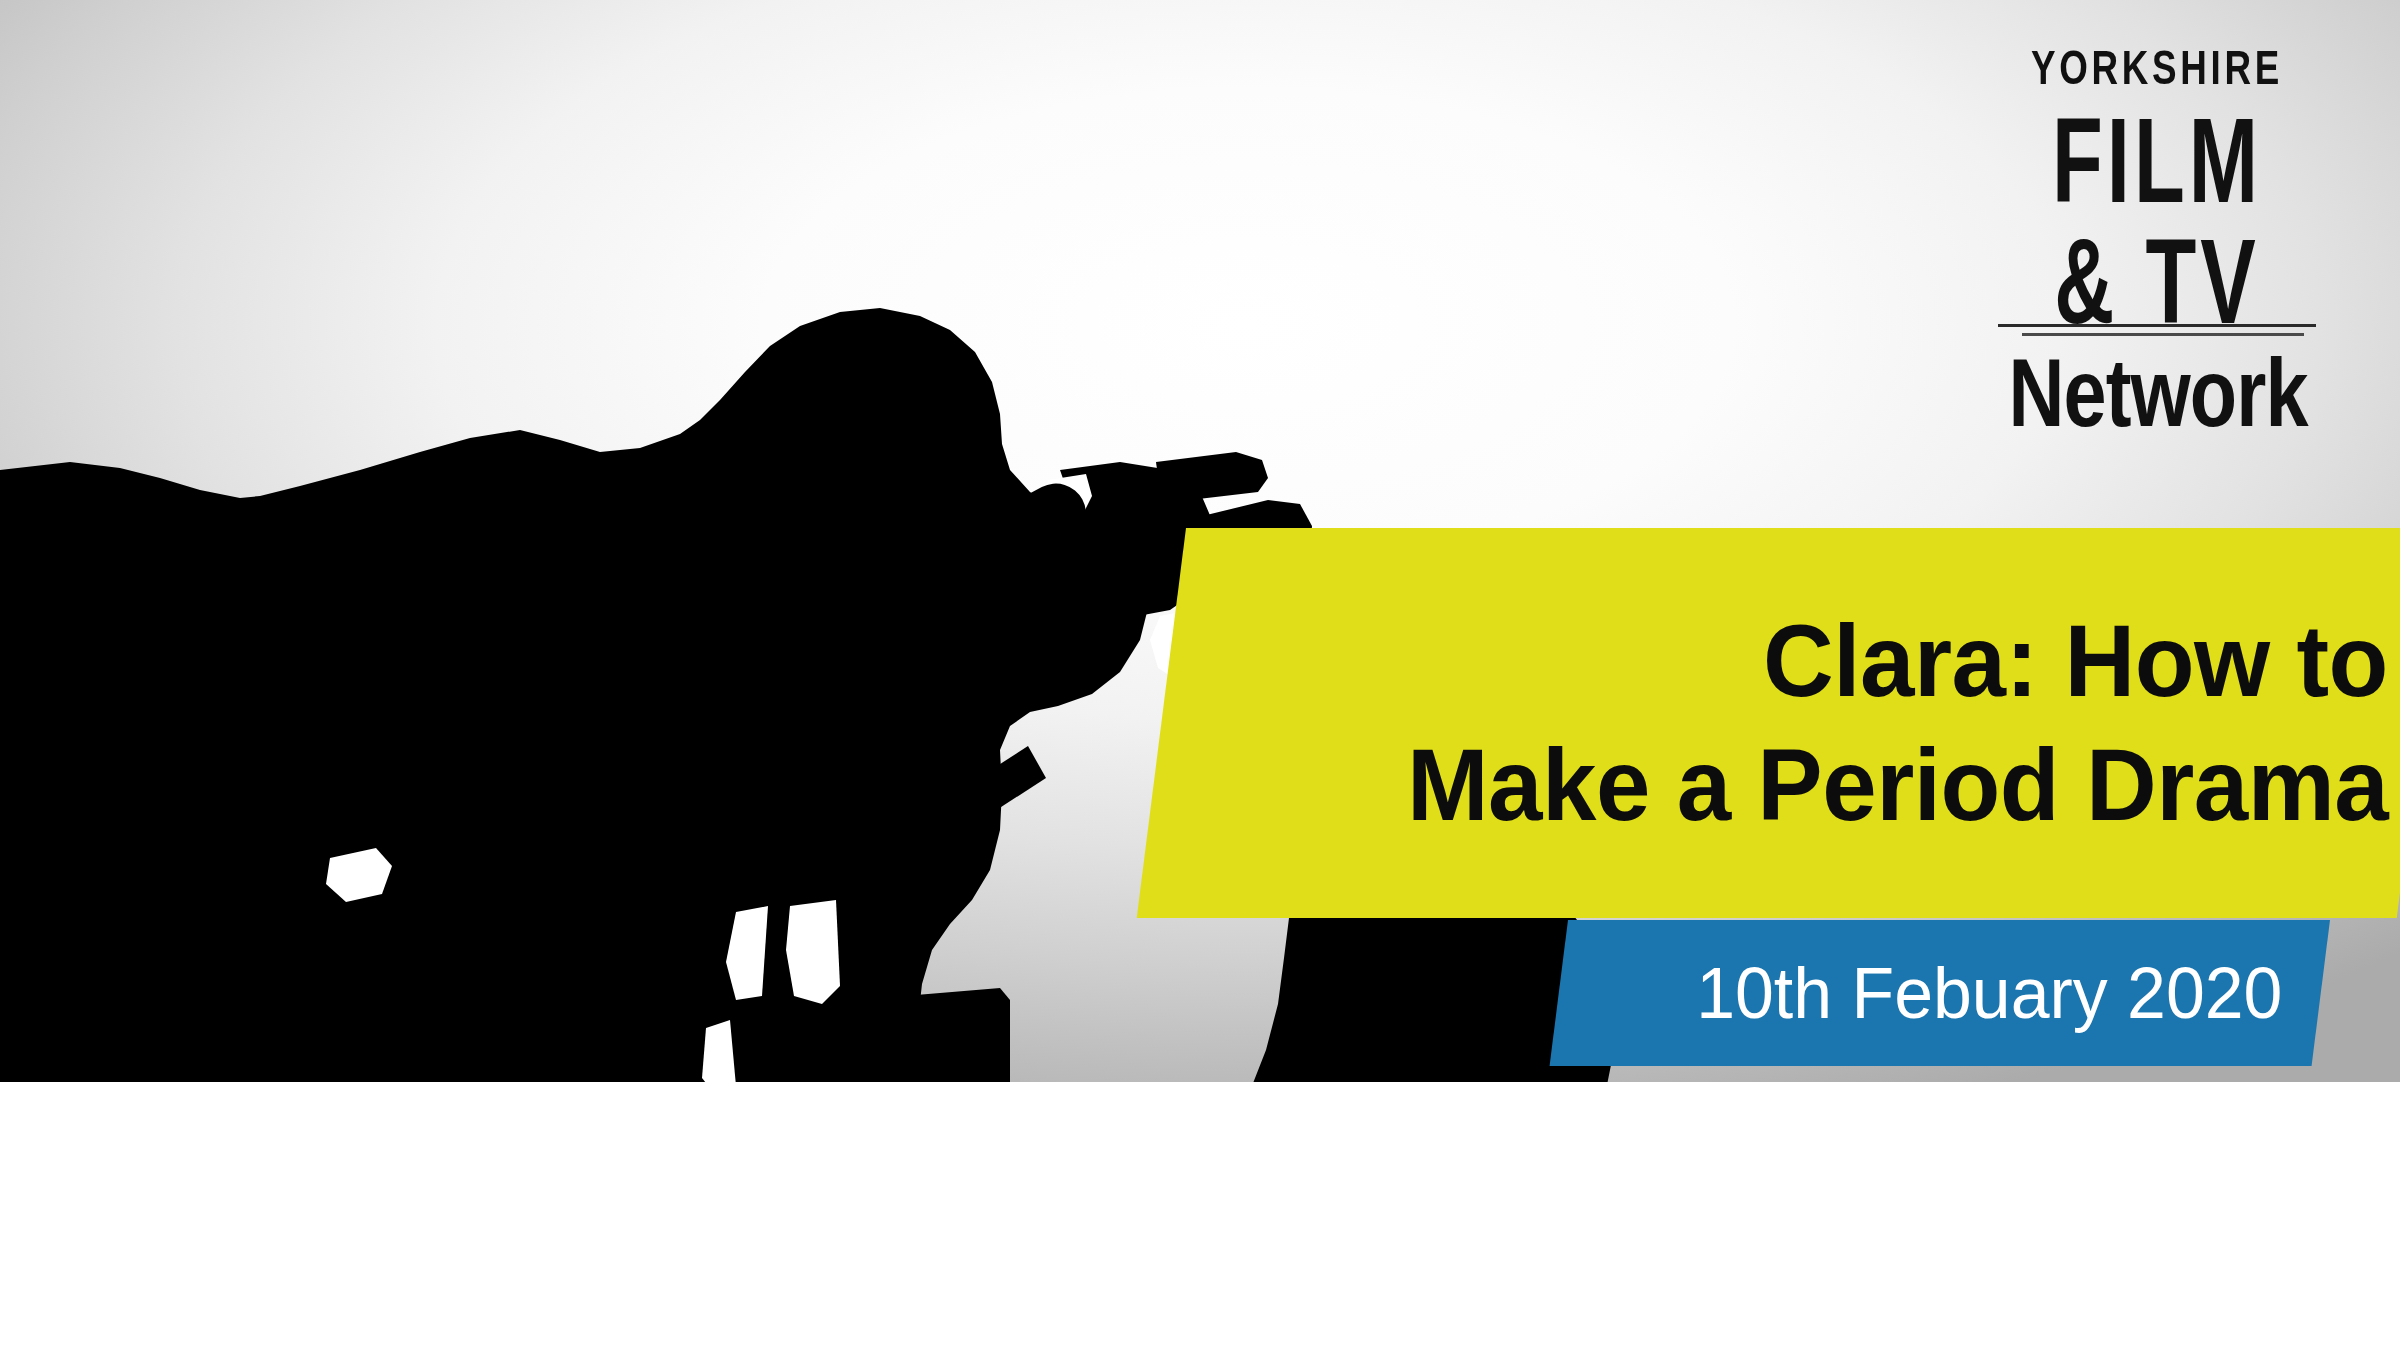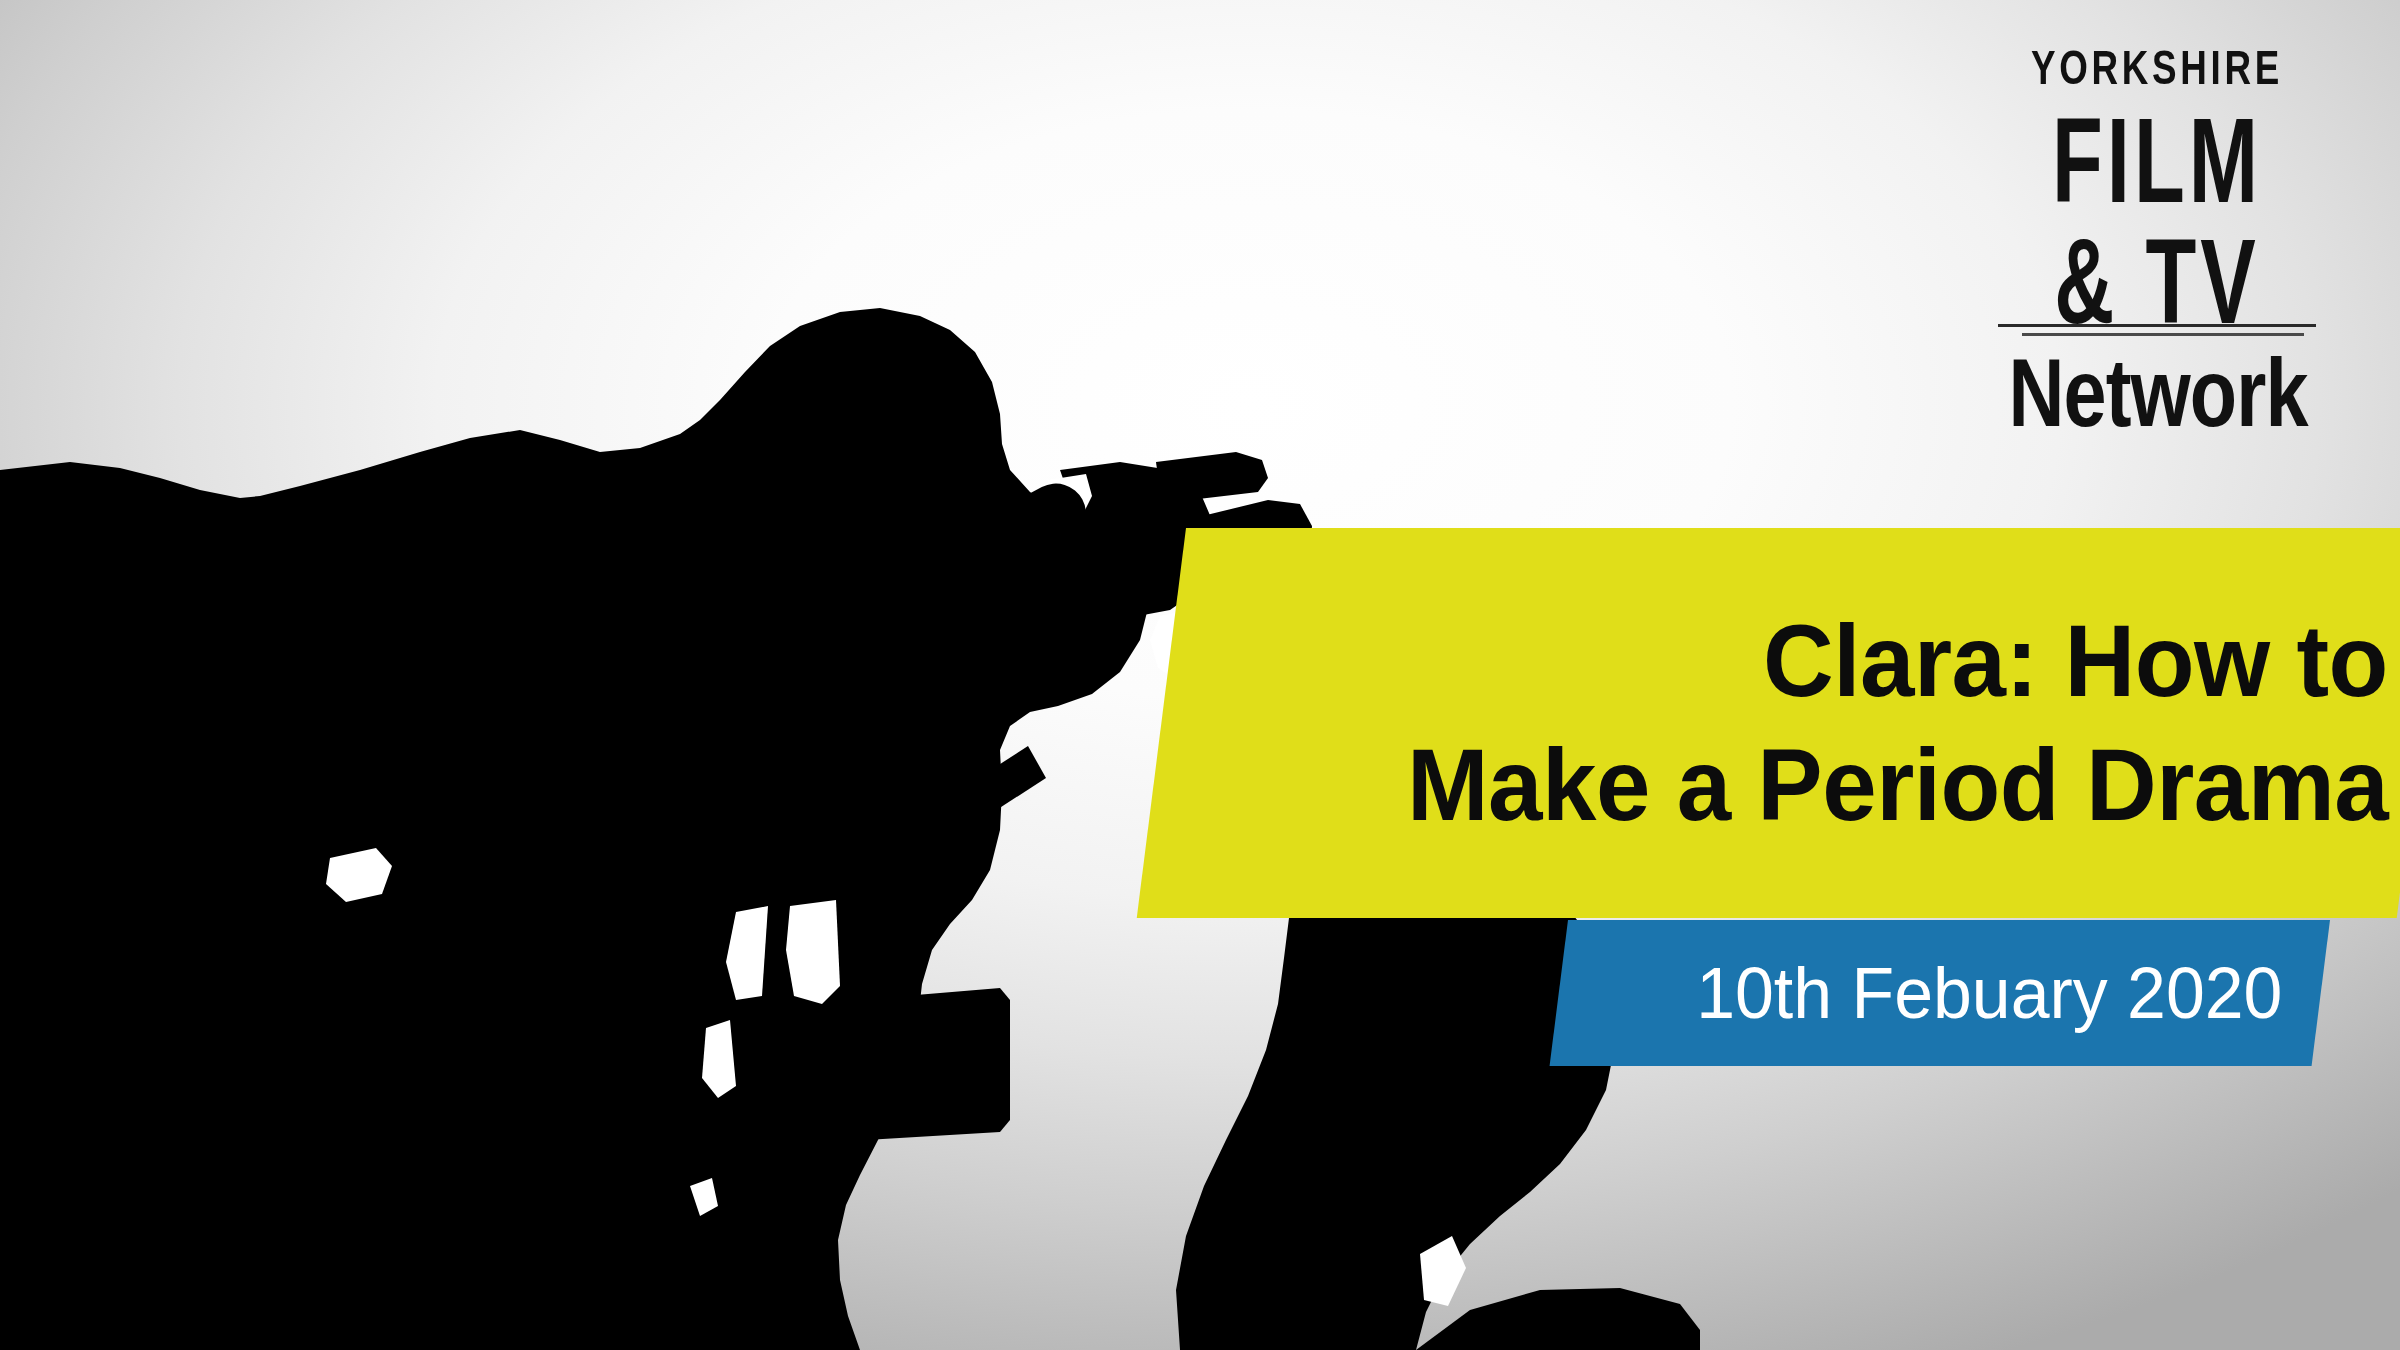--- a/index.html
+++ b/index.html
@@ -3,21 +3,21 @@
 <meta charset="utf-8">
 <style>
   * { margin:0; padding:0; box-sizing:border-box; }
   html, body {
     width:2400px; height:1350px;
     font-family:"Liberation Sans", sans-serif;
     overflow:hidden;
   }
   #stage {
     position:relative;
-    width:2400px; height:1350px;
+    width:2400px; height:1082px;
     background:
       radial-gradient(ellipse 72% 78% at 52% 30%,
         #ffffff 0%,
         #fcfcfc 28%,
         #f2f2f2 47%,
         #e2e2e2 62%,
         #cfcfcf 76%,
         #bdbdbd 88%,
         #ababab 100%);
     overflow:hidden;

